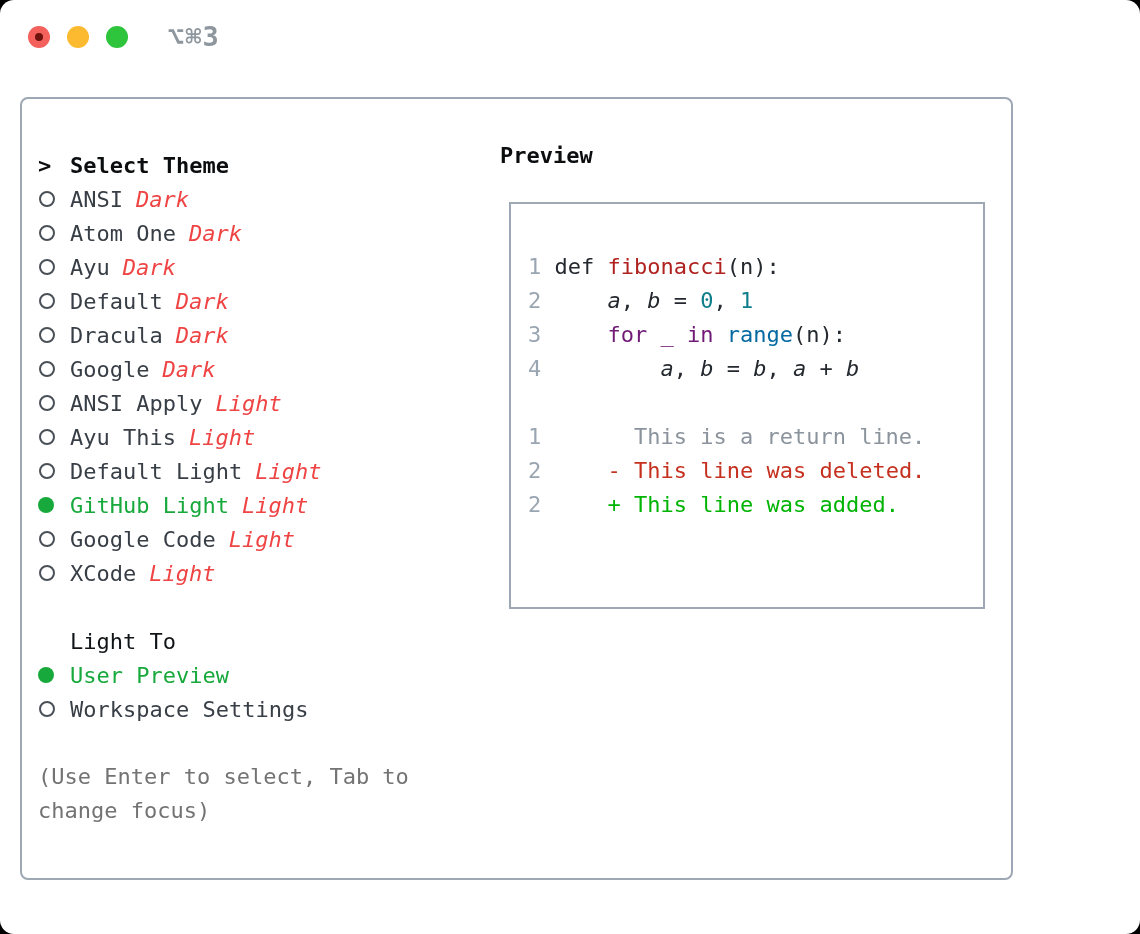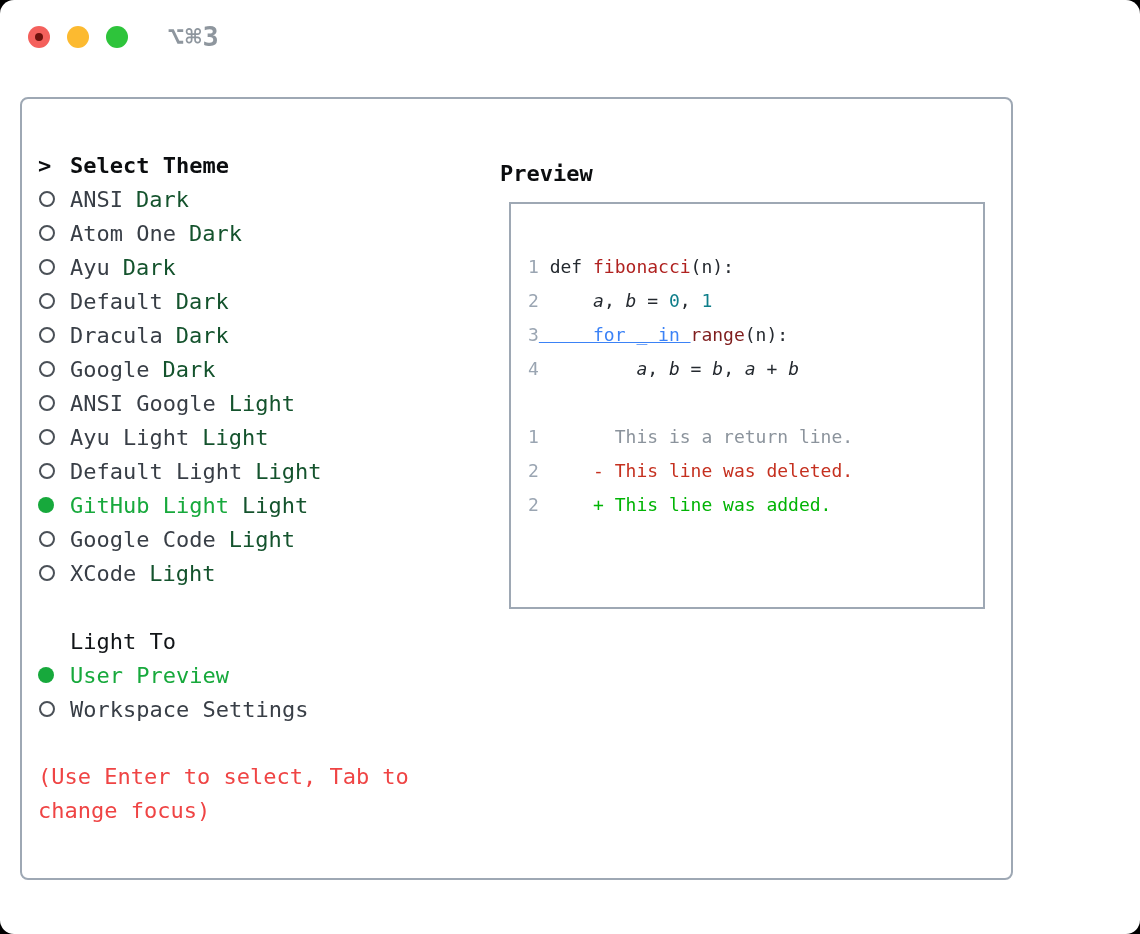--- a/index.html
+++ b/index.html
@@ -20,30 +20,30 @@
     border:2px solid #9EA8B4;border-radius:8px;box-sizing:border-box;}
   
   .list{position:absolute;left:16px;top:49px;font-size:22px;color:#383E46;}
   .row{height:34px;display:flex;align-items:center;white-space:pre;}
   .marker{width:32px;display:flex;align-items:center;flex:none;}
   .prompt{font-weight:bold;color:#0B0D0F;}
   .ring{width:12px;height:12px;border:2px solid #4A5057;border-radius:50%;margin-left:1px;}
   .ringsel{width:16px;height:16px;border-radius:50%;background:#17A93C;margin-left:0px;border:none;}
   .row .title{font-weight:bold;color:#0B0D0F;}
   .row .sect{color:#111417;}
-  .variant{color:#14532d;margin-left:13px;}
+  .variant{color:#ef4444;margin-left:13px;font-style:italic;}
   .sel-green{color:#17A93C;}
   .help{position:absolute;left:16px;top:661px;font-size:22px;line-height:34px;
-    color:#ef4444;white-space:pre;}
+    color:#737373;white-space:pre;}
   
-  .preview-title{position:absolute;left:478px;top:57px;height:34px;display:flex;
+  .preview-title{position:absolute;left:478px;top:39px;height:34px;display:flex;
     align-items:center;font-size:22px;font-weight:bold;color:#0B0D0F;}
   .preview-box{position:absolute;left:487px;top:103px;width:476px;height:407px;
     border:2px solid #9EA8B4;box-sizing:border-box;padding:46px 0 0 17px;overflow:hidden;}
-  .code-line{height:34px;line-height:34px;font-size:18px;white-space:pre;}
+  .code-line{height:34px;line-height:34px;font-size:22px;white-space:pre;}
   .it{font-style:italic;}
 </style>
 </head>
 <body>
 
 <div class="window">
 
   <div class="titlebar">
     <div class="lights">
       <span class="light" id="light-close" style="background: rgb(244, 96, 92);">
@@ -58,40 +58,40 @@
   <div class="panel">
 
     <div class="list" id="left-list">
         <div class="row"><span class="marker"><span class="prompt">&gt;</span></span><span class="title">Select Theme</span></div>
         <div class="row"><span class="marker"><span class="ring"></span></span><span class="">ANSI</span><span class="variant">Dark</span></div>
         <div class="row"><span class="marker"><span class="ring"></span></span><span class="">Atom One</span><span class="variant">Dark</span></div>
         <div class="row"><span class="marker"><span class="ring"></span></span><span class="">Ayu</span><span class="variant">Dark</span></div>
         <div class="row"><span class="marker"><span class="ring"></span></span><span class="">Default</span><span class="variant">Dark</span></div>
         <div class="row"><span class="marker"><span class="ring"></span></span><span class="">Dracula</span><span class="variant">Dark</span></div>
         <div class="row"><span class="marker"><span class="ring"></span></span><span class="">Google</span><span class="variant">Dark</span></div>
-        <div class="row"><span class="marker"><span class="ring"></span></span><span class="">ANSI Google</span><span class="variant">Light</span></div>
-        <div class="row"><span class="marker"><span class="ring"></span></span><span class="">Ayu Light</span><span class="variant">Light</span></div>
+        <div class="row"><span class="marker"><span class="ring"></span></span><span class="">ANSI Apply</span><span class="variant">Light</span></div>
+        <div class="row"><span class="marker"><span class="ring"></span></span><span class="">Ayu This</span><span class="variant">Light</span></div>
         <div class="row"><span class="marker"><span class="ring"></span></span><span class="">Default Light</span><span class="variant">Light</span></div>
         <div class="row"><span class="marker"><span class="ringsel"></span></span><span class="sel-green">GitHub Light</span><span class="variant">Light</span></div>
         <div class="row"><span class="marker"><span class="ring"></span></span><span class="">Google Code</span><span class="variant">Light</span></div>
         <div class="row"><span class="marker"><span class="ring"></span></span><span class="">XCode</span><span class="variant">Light</span></div>
         <div class="row"><span class="marker"></span><span class="sect"></span></div>
         <div class="row"><span class="marker"></span><span class="sect">Light To</span></div>
         <div class="row"><span class="marker"><span class="ringsel"></span></span><span class="sel-green">User Preview</span></div>
         <div class="row"><span class="marker"><span class="ring"></span></span><span class="">Workspace Settings</span></div>
       </div>
 
     <div class="help" id="help-text"><div>(Use Enter to select, Tab to</div><div>change focus)</div></div>
 
     <div class="preview-title">Preview</div>
 
     <div class="preview-box" id="preview-box">
         <div class="code-line"><span style="color: rgb(154, 165, 178);">1</span><span style="color: rgb(36, 41, 47);"> def </span><span style="color: rgb(176, 34, 32);">fibonacci</span><span style="color: rgb(36, 41, 47);">(n):</span></div>
         <div class="code-line"><span style="color: rgb(154, 165, 178);">2</span><span style="color: rgb(36, 41, 47);">     </span><span class="it" style="color: rgb(36, 41, 47);">a</span><span style="color: rgb(36, 41, 47);">, </span><span class="it" style="color: rgb(36, 41, 47);">b</span><span style="color: rgb(36, 41, 47);"> = </span><span style="color: rgb(14, 126, 138);">0</span><span style="color: rgb(36, 41, 47);">, </span><span style="color: rgb(14, 126, 138);">1</span></div>
-        <div class="code-line"><span style="color: rgb(154, 165, 178);">3</span><span style="color: #3b82f6; text-decoration: underline;">     for _ in </span><span style="color: #7f1d1d;">range</span><span style="color: rgb(36, 41, 47);">(n):</span></div>
+        <div class="code-line"><span style="color: rgb(154, 165, 178);">3</span><span style="color: #701a75;">     for _ in </span><span style="color: #0369a1;">range</span><span style="color: rgb(36, 41, 47);">(n):</span></div>
         <div class="code-line"><span style="color: rgb(154, 165, 178);">4</span><span style="color: rgb(36, 41, 47);">         </span><span class="it" style="color: rgb(36, 41, 47);">a</span><span style="color: rgb(36, 41, 47);">, </span><span class="it" style="color: rgb(36, 41, 47);">b</span><span style="color: rgb(36, 41, 47);"> = </span><span class="it" style="color: rgb(36, 41, 47);">b</span><span style="color: rgb(36, 41, 47);">, </span><span class="it" style="color: rgb(36, 41, 47);">a</span><span style="color: rgb(36, 41, 47);"> + </span><span class="it" style="color: rgb(36, 41, 47);">b</span></div>
         <div class="code-line"></div>
         <div class="code-line"><span style="color: rgb(154, 165, 178);">1</span><span style="color: rgb(139, 147, 156);">       This is a return line.</span></div>
         <div class="code-line"><span style="color: rgb(154, 165, 178);">2</span><span style="color: rgb(36, 41, 47);">     </span><span style="color: rgb(197, 48, 31);">- This line was deleted.</span></div>
         <div class="code-line"><span style="color: rgb(154, 165, 178);">2</span><span style="color: rgb(36, 41, 47);">     </span><span style="color: rgb(0, 180, 4);">+ This line was added.</span></div>
       </div>
 
   </div>
 </div>
 

